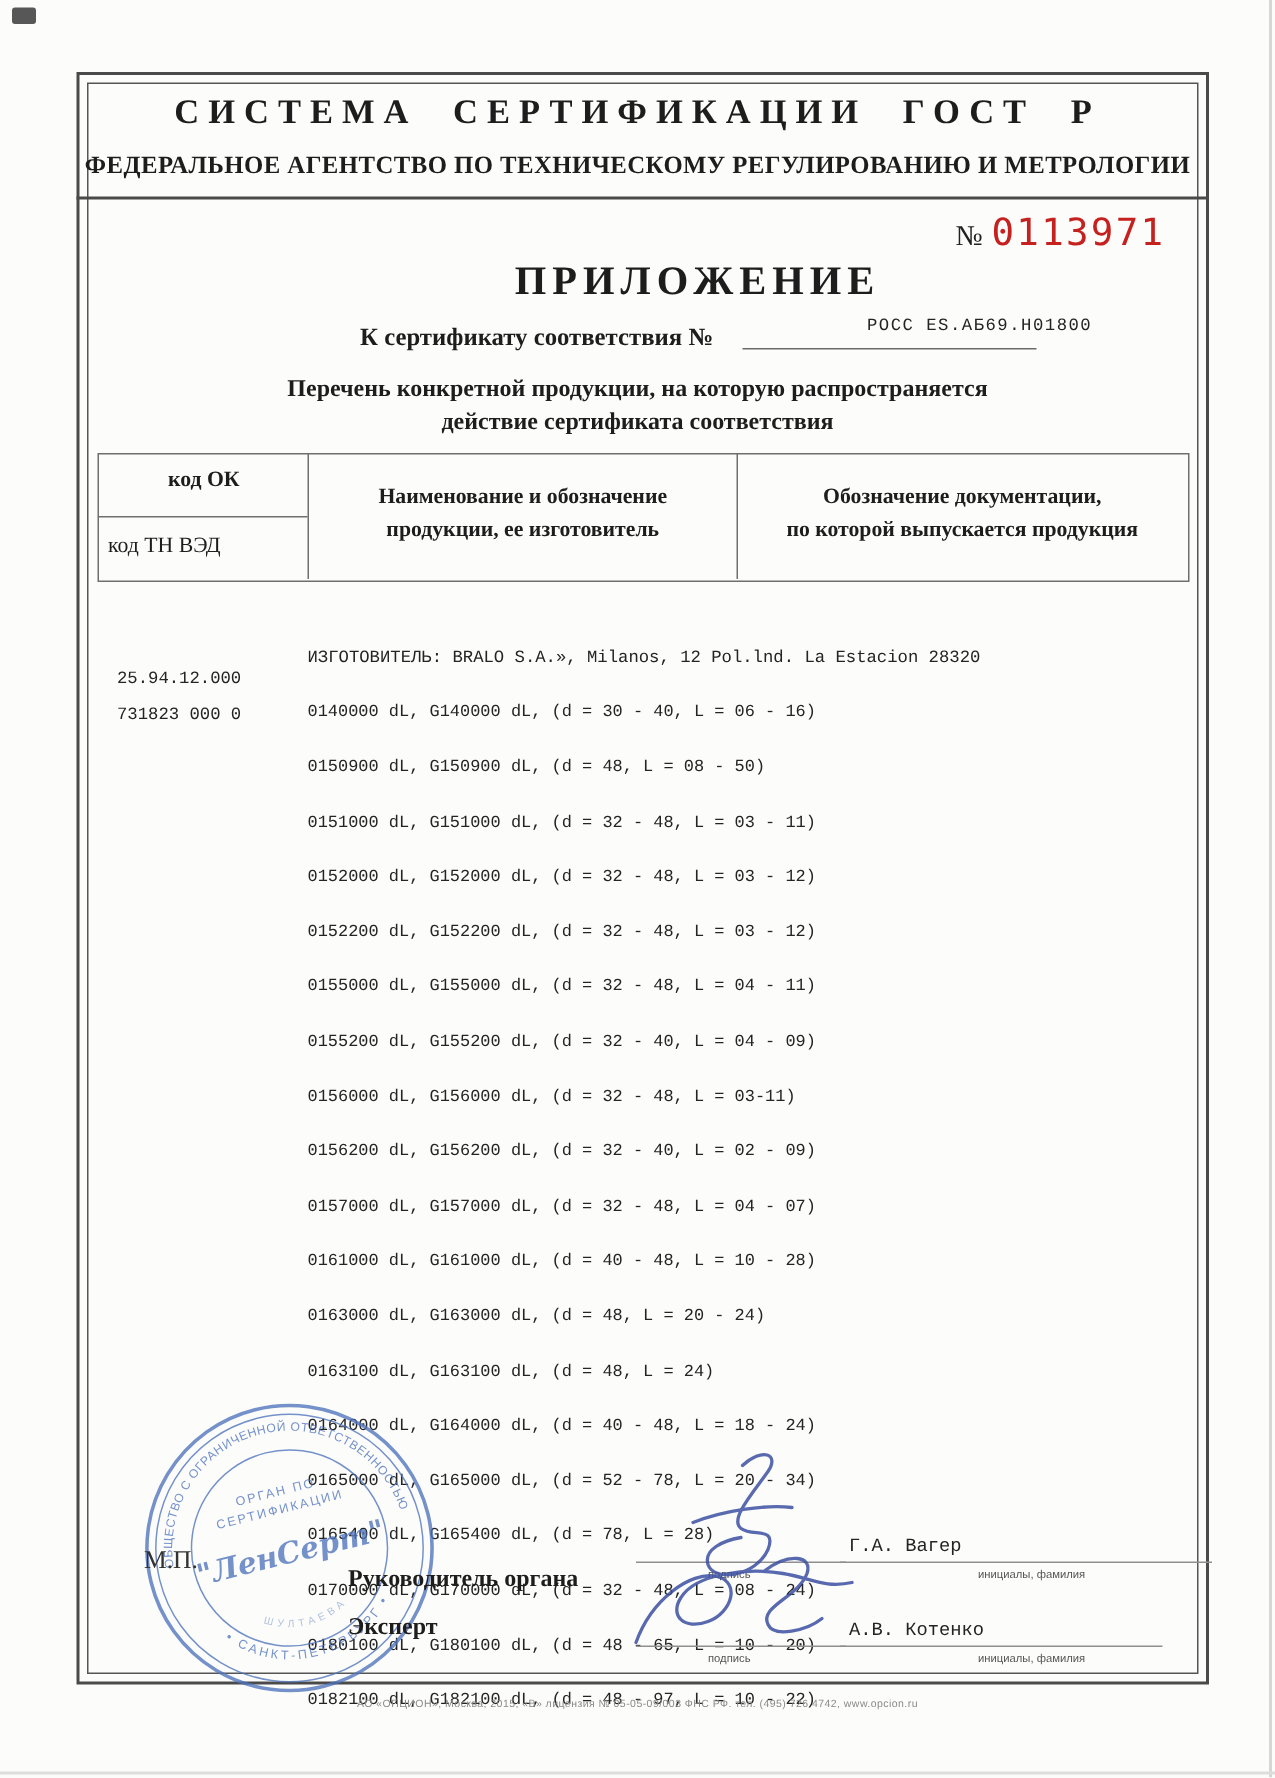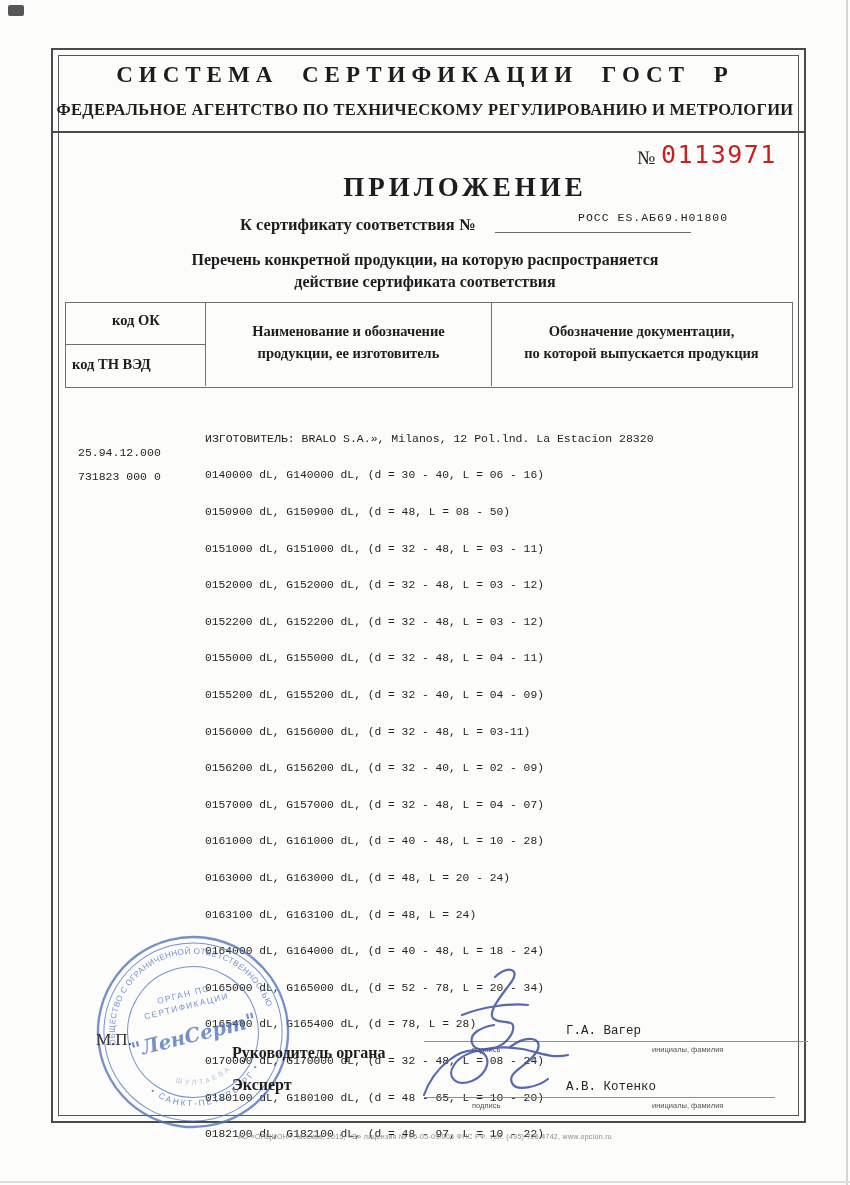--- a/index.html
+++ b/index.html
@@ -27,21 +27,21 @@
                letter-spacing:1px;color:#2a2a2a;white-space:pre;}
   .cert-underline{left:495px;top:232px;width:196px;height:0;border-bottom:1.5px solid #6a6a6a;}
   .purpose1{left:0;right:0;top:251px;text-align:center;font-size:16px;font-weight:bold;}
   .purpose2{left:0;right:0;top:273px;text-align:center;font-size:16px;font-weight:bold;}
   
   .thead-box{left:65px;top:302px;width:726px;height:84px;border:1.2px solid #6f6f6f;}
   .thead-v1{left:205px;top:302px;width:0;height:84px;border-left:1.2px solid #6f6f6f;}
   .thead-v2{left:491px;top:302px;width:0;height:84px;border-left:1.2px solid #6f6f6f;}
   .thead-h1{left:66px;top:344px;width:139px;height:0;border-top:1px solid #6f6f6f;}
   .lbl-ok{left:72px;top:312px;font-size:14.5px;font-weight:700;margin-left:40px;}
-  .lbl-tnved{left:72px;top:356px;font-size:14.5px;font-weight:700;}
+  .lbl-tnved{left:72px;top:356px;font-size:14.5px;font-weight:400;}
   .col-mid{left:206px;top:320px;width:285px;text-align:center;font-size:14.5px;font-weight:600;line-height:22px;}
   .col-right{left:492px;top:320px;width:299px;text-align:center;font-size:14.5px;font-weight:600;line-height:22px;}
   
   .mono{font-family:"Liberation Mono",monospace;color:#242424;white-space:pre;}
   .manufacturer{left:205px;top:398px;font-size:11.5px;line-height:16.5px;}
   .code-ok-val{left:78px;top:446px;font-size:11.5px;}
   .code-tnved-val{left:78px;top:470px;font-size:11.5px;}
   .products{left:205px;top:445px;font-size:11.3px;line-height:12.2px;}
   .products div{height:12.2px;}
   

